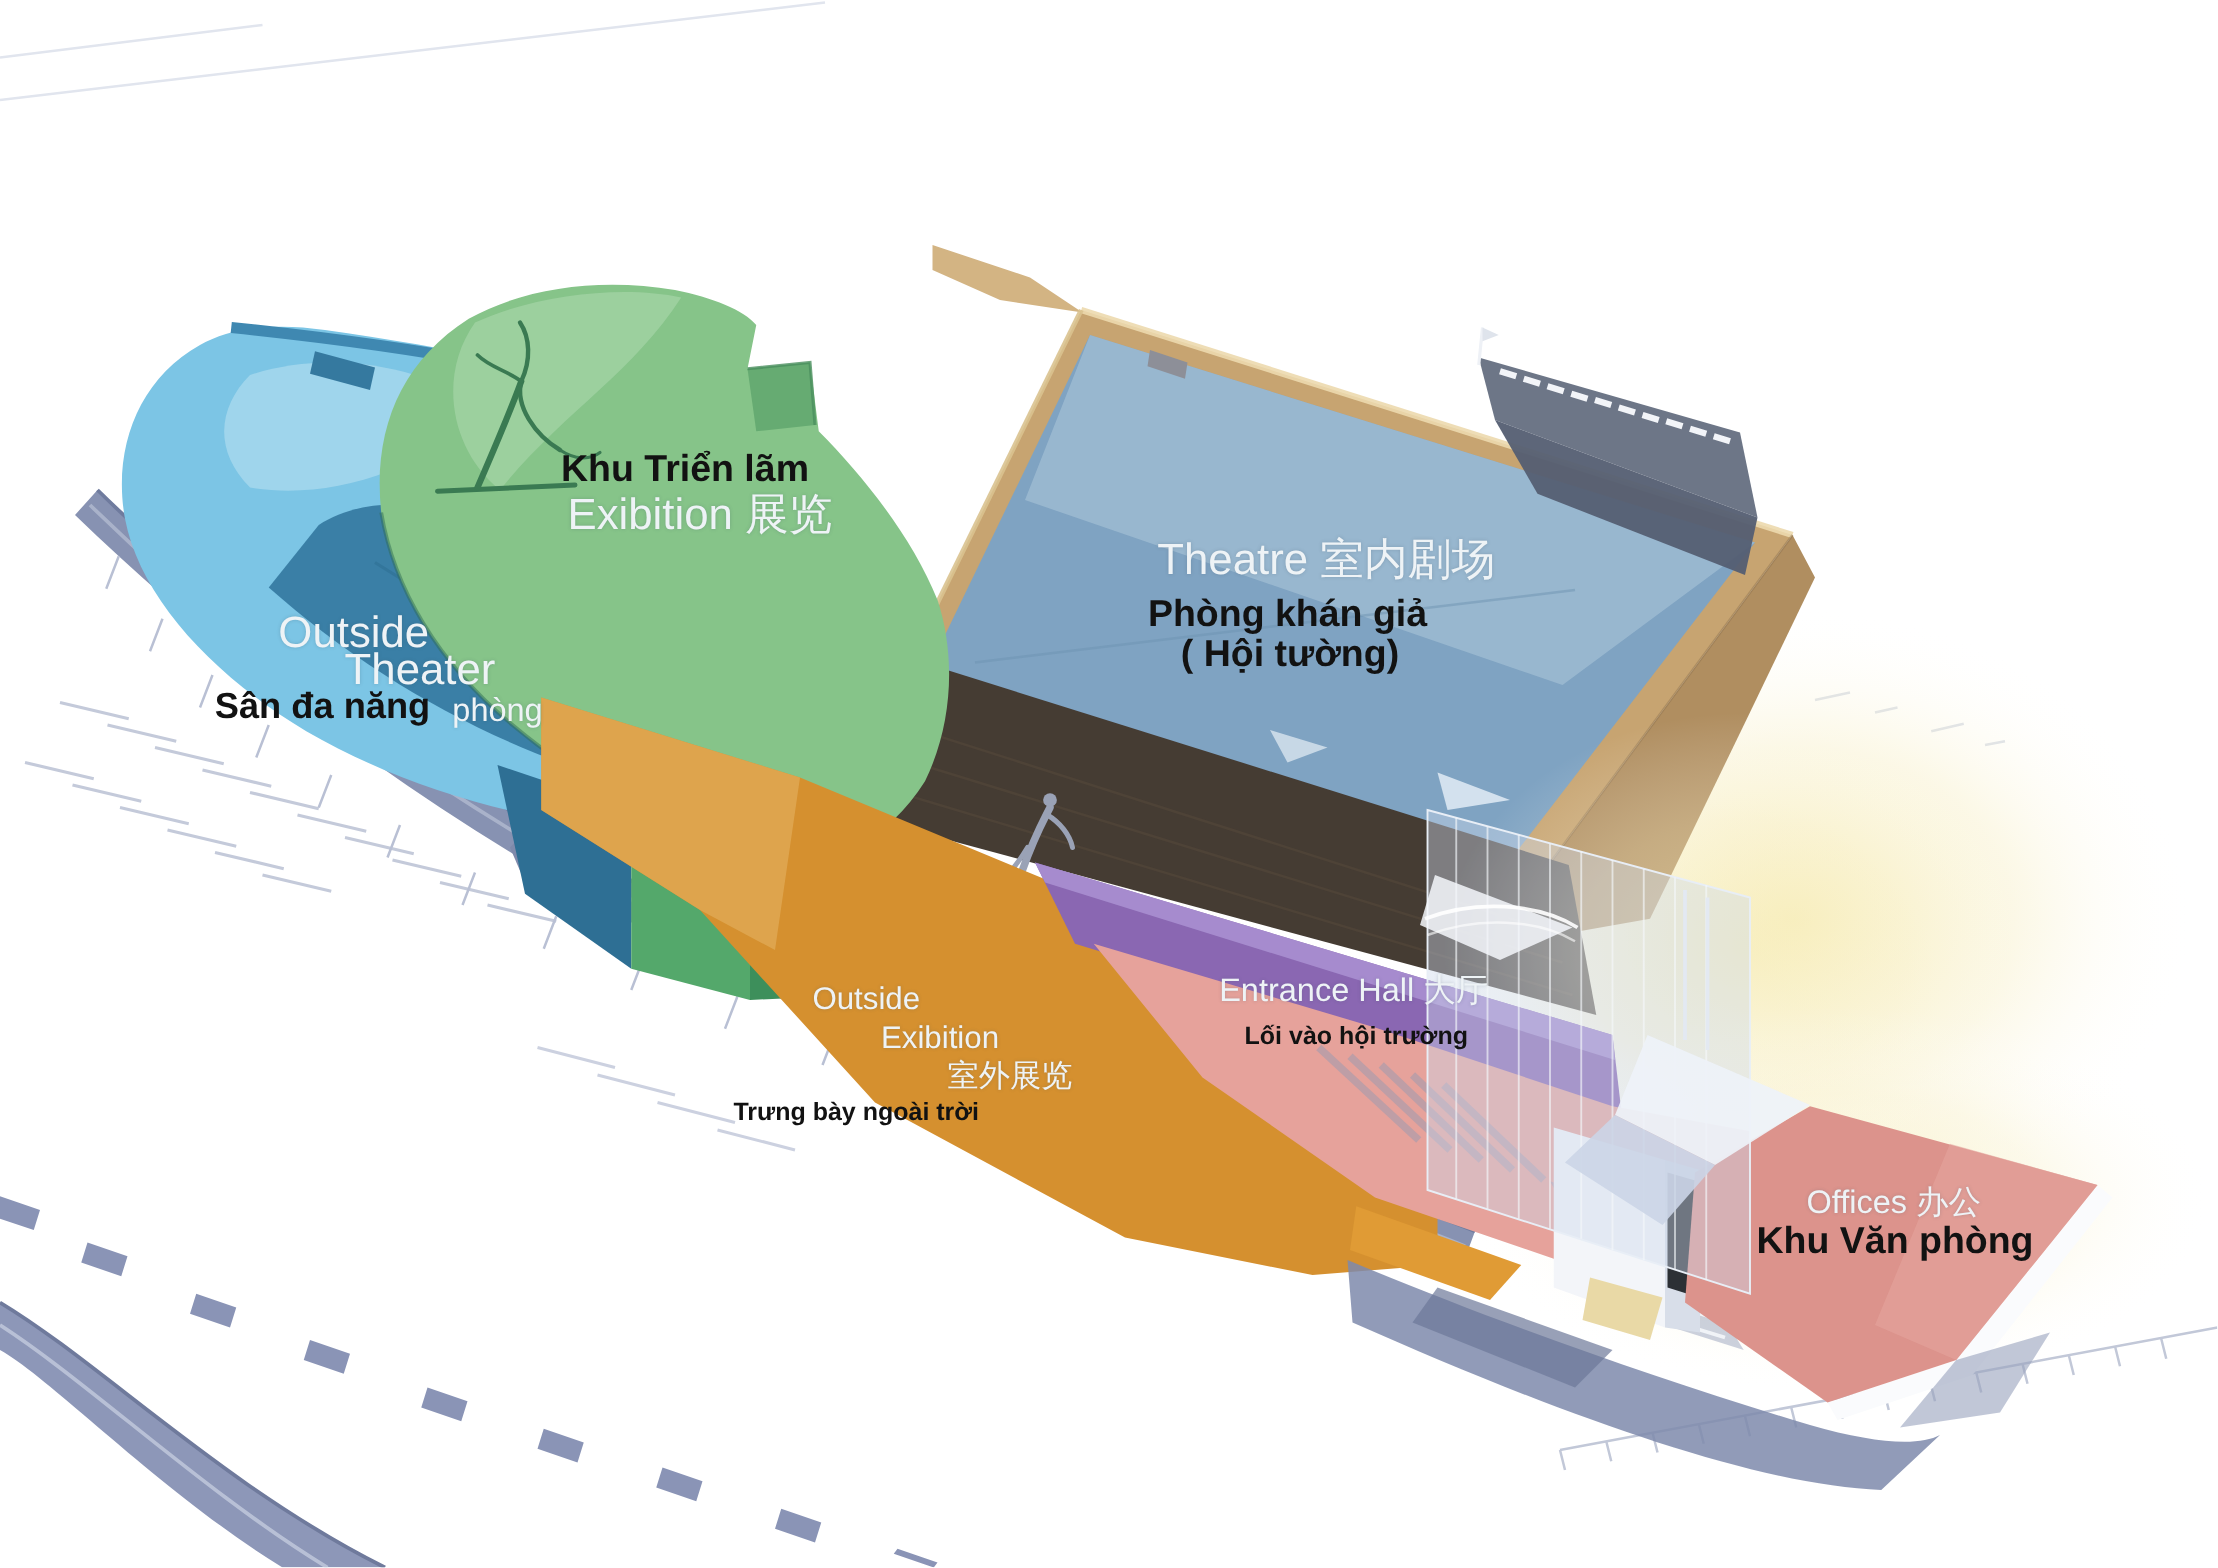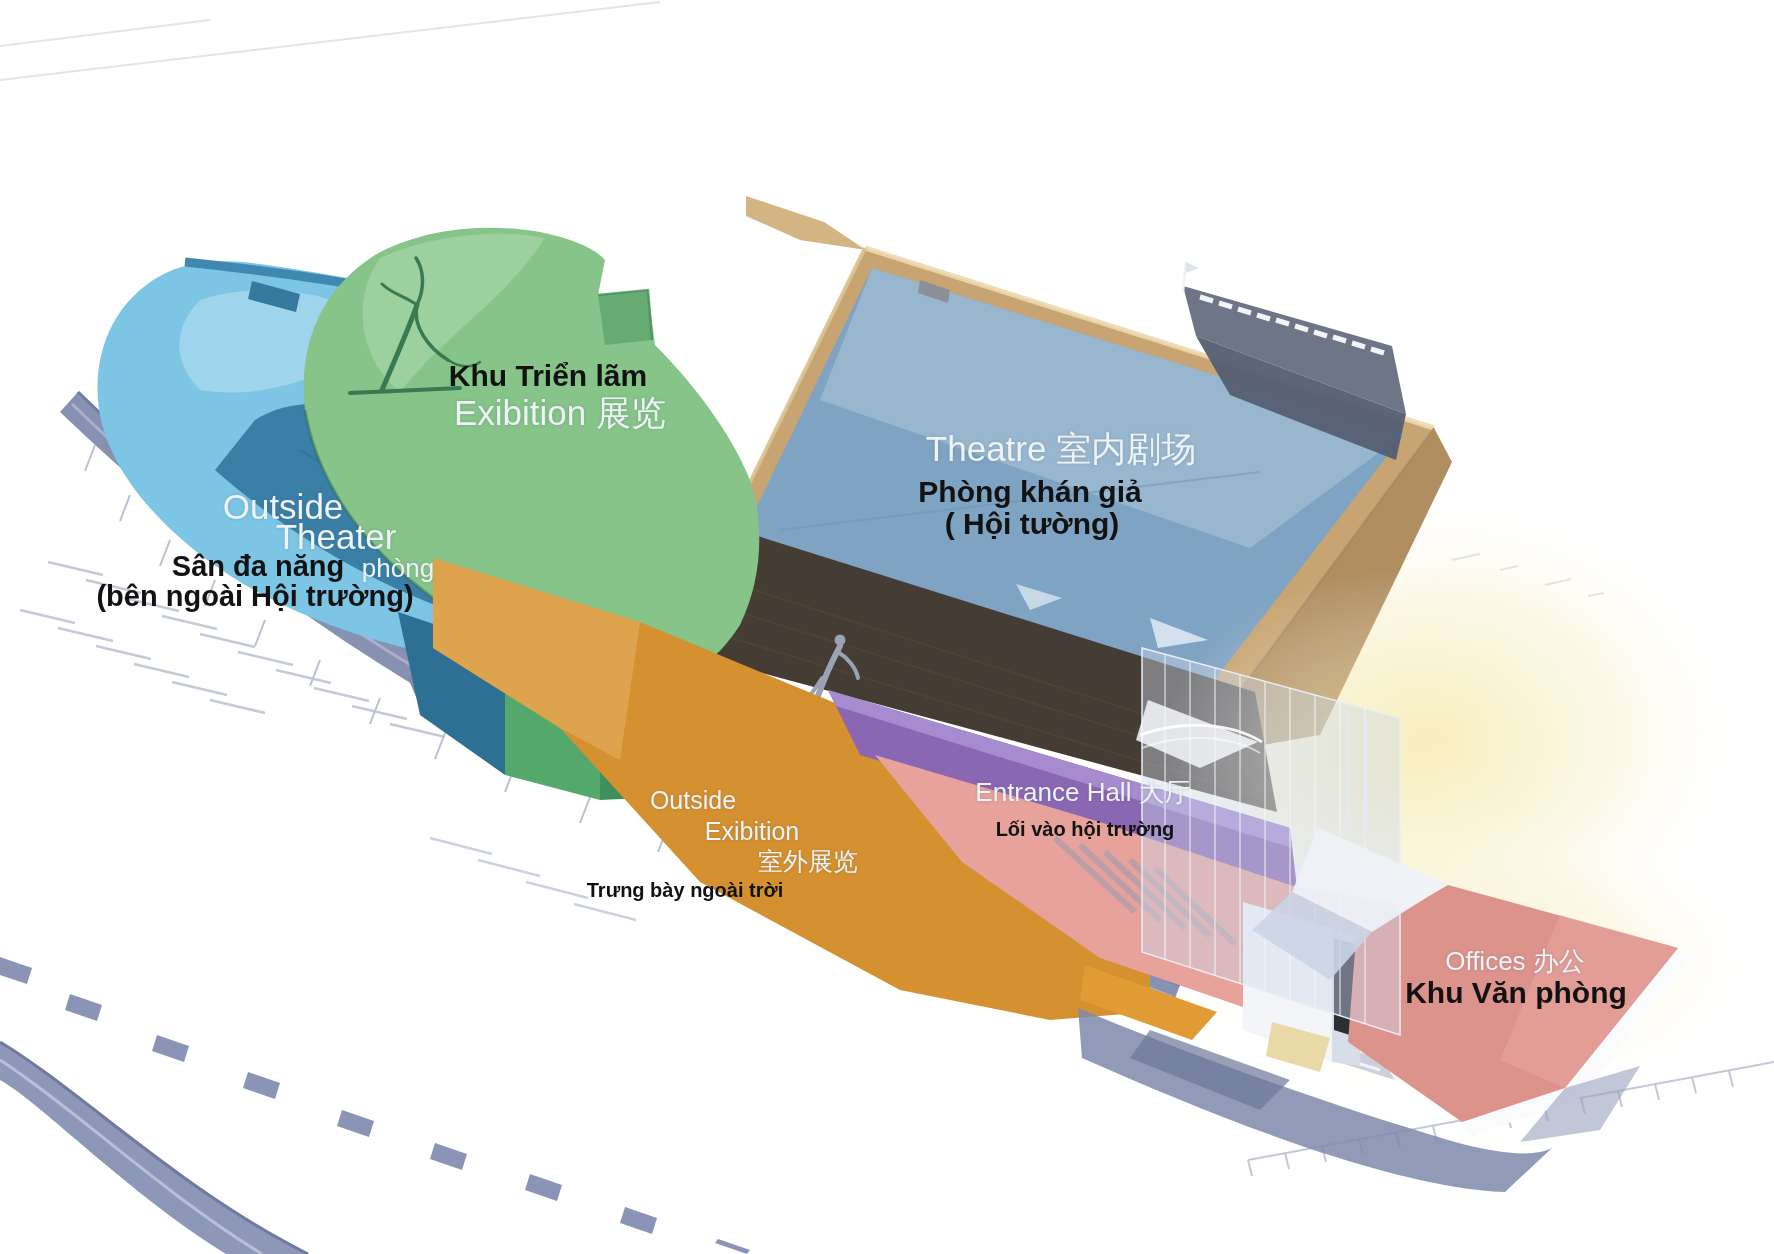--- a/index.html
+++ b/index.html
@@ -197,21 +197,20 @@
   </g>
 </svg>
 
   <div class="lbl lbl-black fs30" style="left:548px;top:376px;">Khu Triển lãm</div>
   <div class="lbl lbl-white fs27" style="left:560px;top:412px;">Exibition 展览</div>
 
   <div class="lbl lbl-white fs27" style="left:283px;top:506px;">Outside</div>
   <div class="lbl lbl-white fs27" style="left:336px;top:536px;">Theater</div>
   <div class="lbl lbl-white fs26" style="left:398px;top:568px;">phòng</div>
   <div class="lbl lbl-black fs29" style="left:258px;top:566px;">Sân đa năng</div>
-  <div class="lbl lbl-black fs29" style="left:255px;top:596px;">(bên ngoài Hội trường)</div>
 
   <div class="lbl lbl-white fs27" style="left:1061px;top:448px;">Theatre 室内剧场</div>
   <div class="lbl lbl-black fs30" style="left:1030px;top:492px;">Phòng khán giả</div>
   <div class="lbl lbl-black fs30" style="left:1032px;top:524px;">( Hội tường)</div>
 
   <div class="lbl lbl-white fs25" style="left:693px;top:800px;">Outside</div>
   <div class="lbl lbl-white fs25" style="left:752px;top:831px;">Exibition</div>
   <div class="lbl lbl-white fs25" style="left:808px;top:861px;">室外展览</div>
   <div class="lbl lbl-black fs28" style="left:685px;top:890px;">Trưng bày ngoài trời</div>
 

